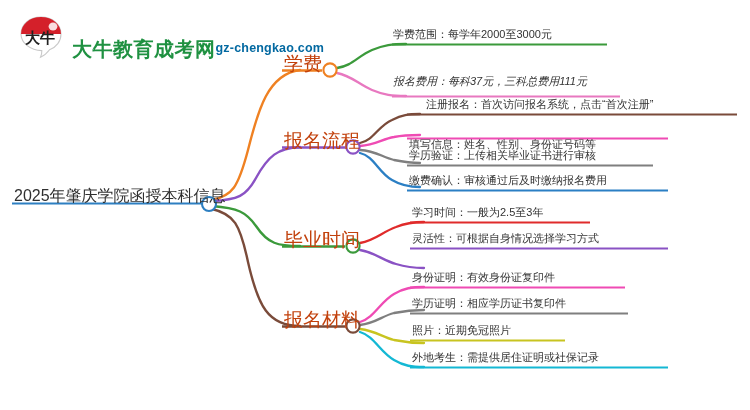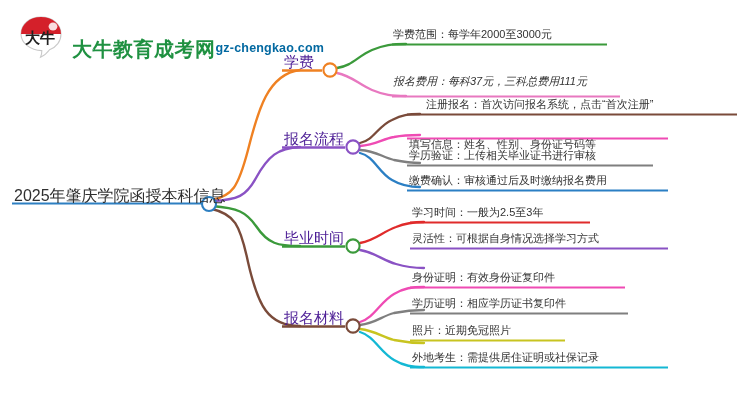--- a/index.html
+++ b/index.html
@@ -68,22 +68,22 @@
     position: absolute;
     white-space: nowrap;
     color: #3a3a3a;
     line-height: 1;
   }
   .root-label {
     font-size: 16px;
     color: #2f2f2f;
   }
   .branch-label {
-    font-size: 15px;
-    color: #4c1d95;
+    font-size: 19px;
+    color: #c2410c;
   }
   .leaf-label {
     font-size: 11px;
     color: #333333;
   }
 </style>
 </head>
 <body>
 
 <div id="root-canvas">

